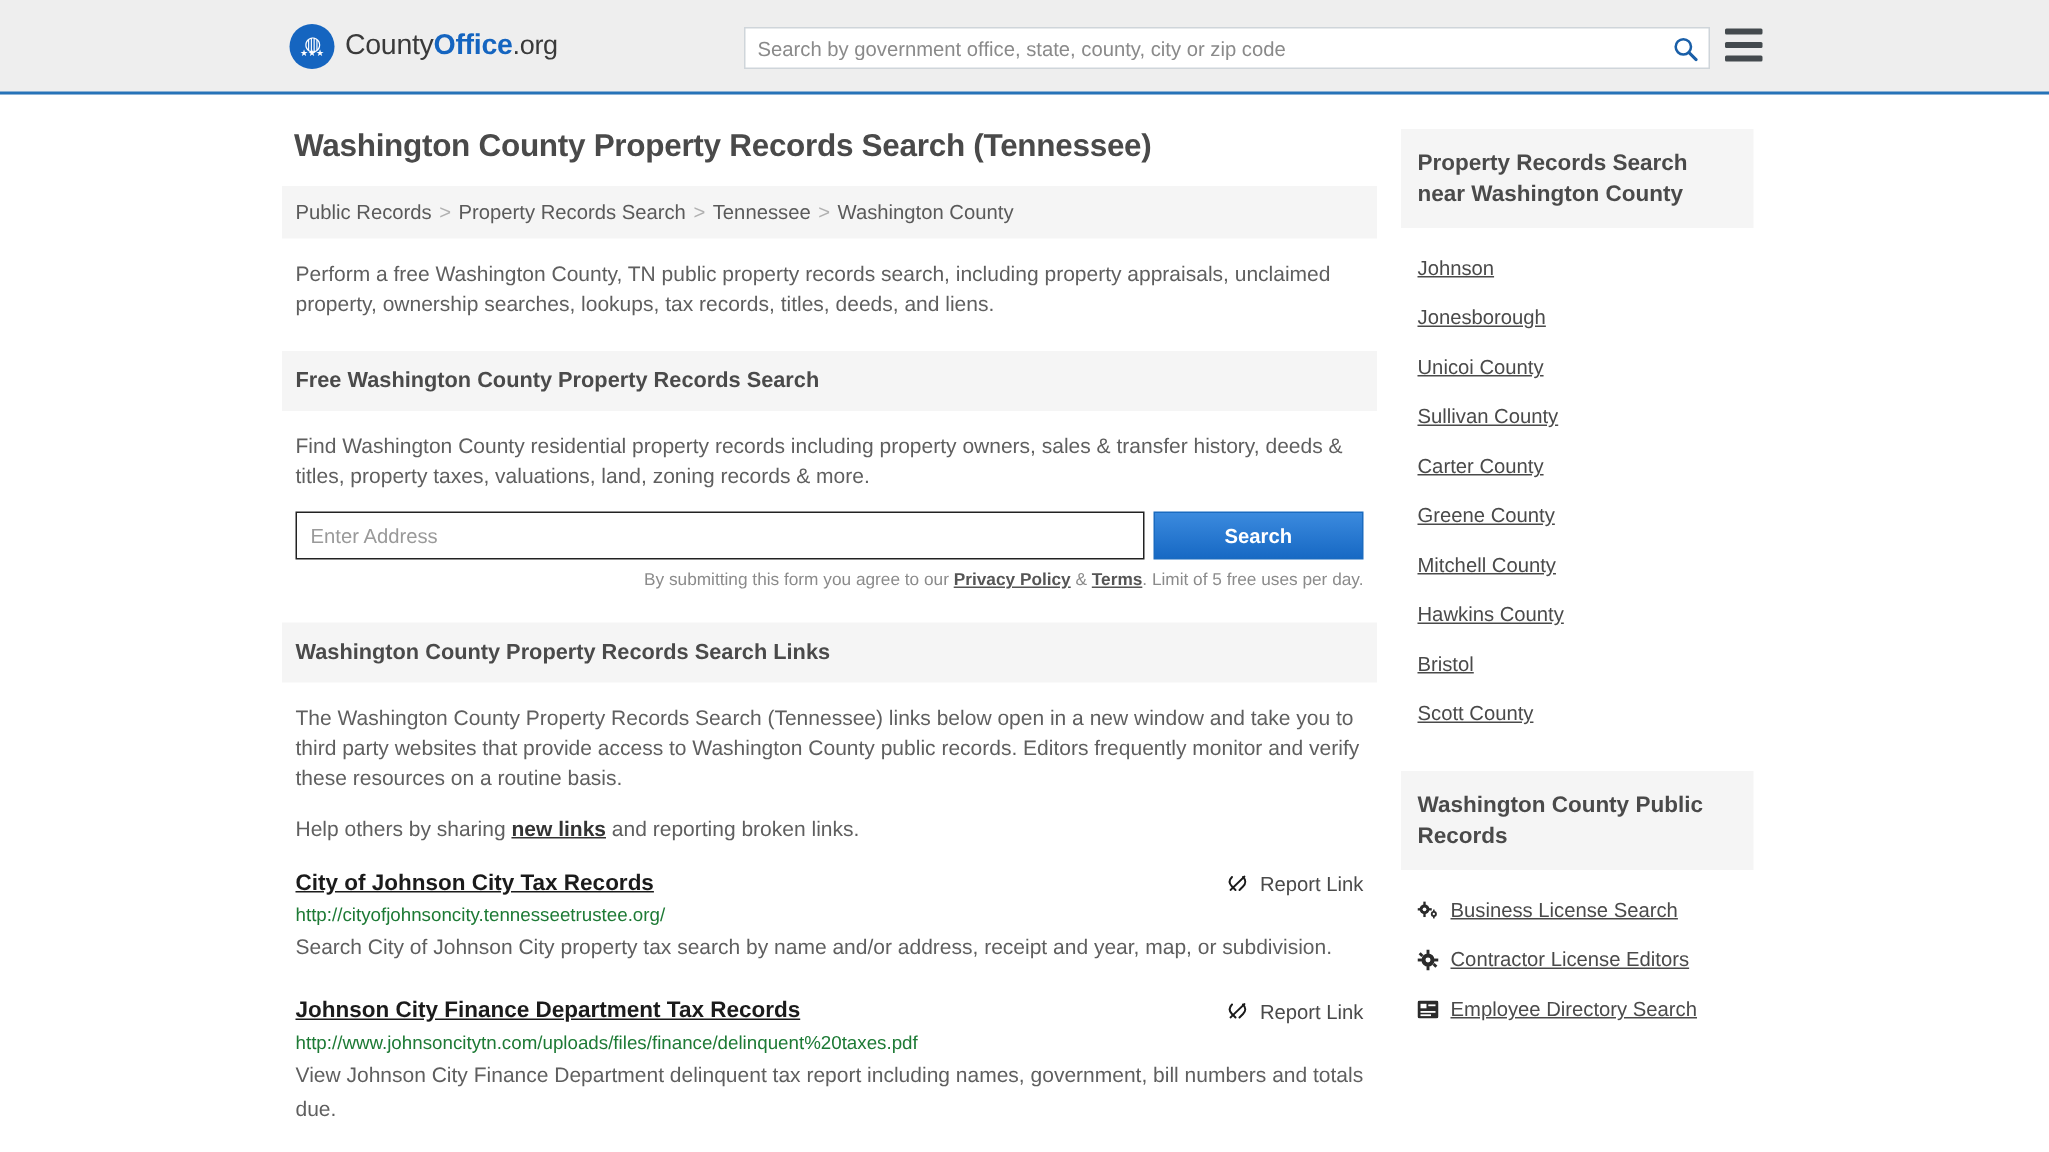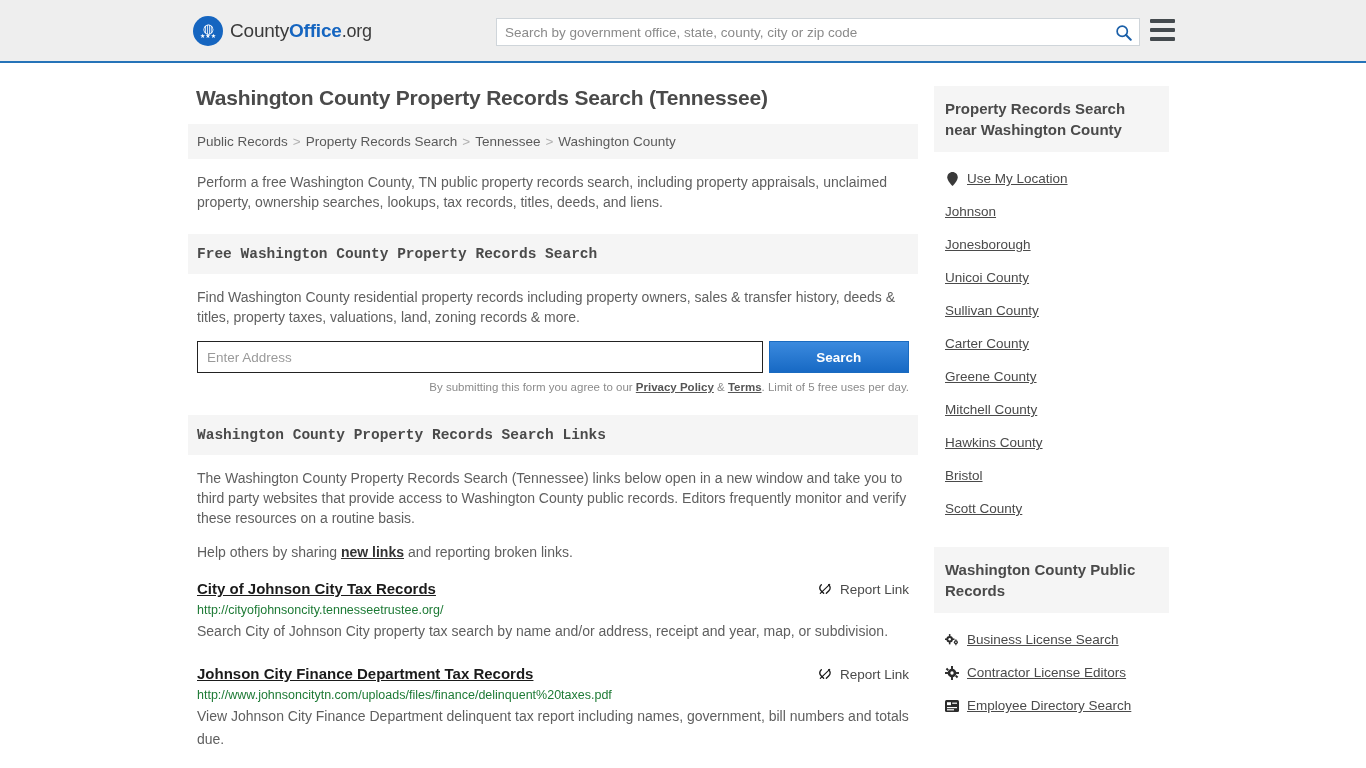--- a/index.html
+++ b/index.html
@@ -105,21 +105,21 @@
   .breadcrumb .sep { color: #b0b0b0; margin: 0 5px; }
 
   .intro-para {
     font-size: 14px; color: #5f5f5f; line-height: 20px;
     padding: 13px 9px 0 9px; margin: 0 0 22px 0;
   }
 
   .section-head {
     background: #f5f5f5;
     padding: 12px 9px;
-    font-size: 14.5px; font-weight: bold; color: #4a4a4a; font-family: Liberation Mono, monospace;
+    font-size: 14.5px; font-weight: bold; color: #4a4a4a;
   }
   .section-body { padding: 13px 9px 0 9px; }
   .section-body p {
     font-size: 14px; color: #5f5f5f; line-height: 20px; margin: 0 0 14px 0;
   }
   .section-body p a { color: #333; text-decoration: underline; font-weight: bold; }
 
   .form-row { display: flex; margin-top: 6px; }
   .addr-input {
     width: 573px; height: 32px;
@@ -282,28 +282,20 @@
       </div>
 
     </div>
 
     <div class="side-col">
 
       <div class="side-box">
         <div class="side-head">Property Records Search near Washington County</div>
         <div class="side-list">
 
-          <div class="side-item">
-            <span class="side-ico">
-              <svg width="11" height="14" viewBox="0 0 12 16">
-                  <path d="M6 0C2.7 0 0 2.7 0 6c0 4.2 6 10 6 10s6-5.8 6-10c0-3.3-2.7-6-6-6z" fill="#3a3a3a"></path>
-                </svg>
-            </span>
-            <a>Use My Location</a>
-          </div>
 
           <div class="side-item">
             <a>Johnson</a>
           </div>
           <div class="side-item">
             <a>Jonesborough</a>
           </div>
           <div class="side-item">
             <a>Unicoi County</a>
           </div>

